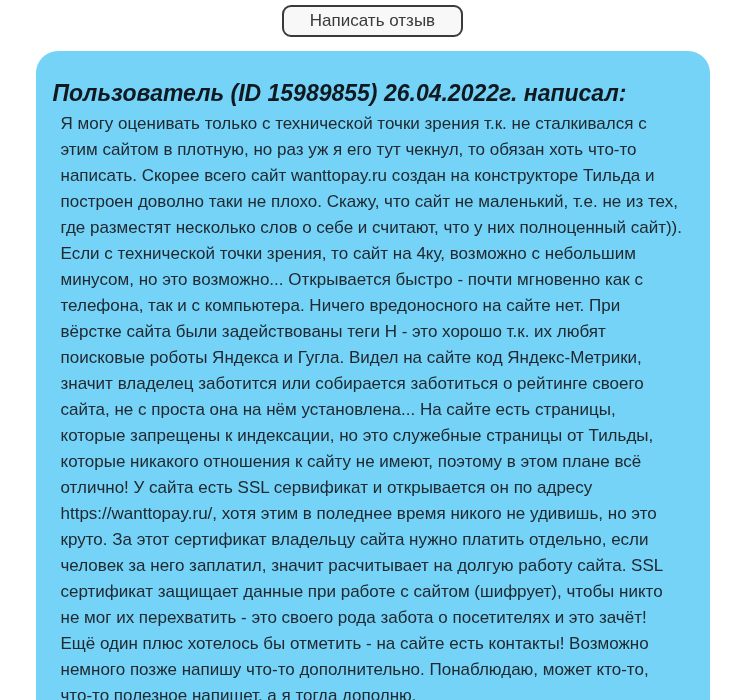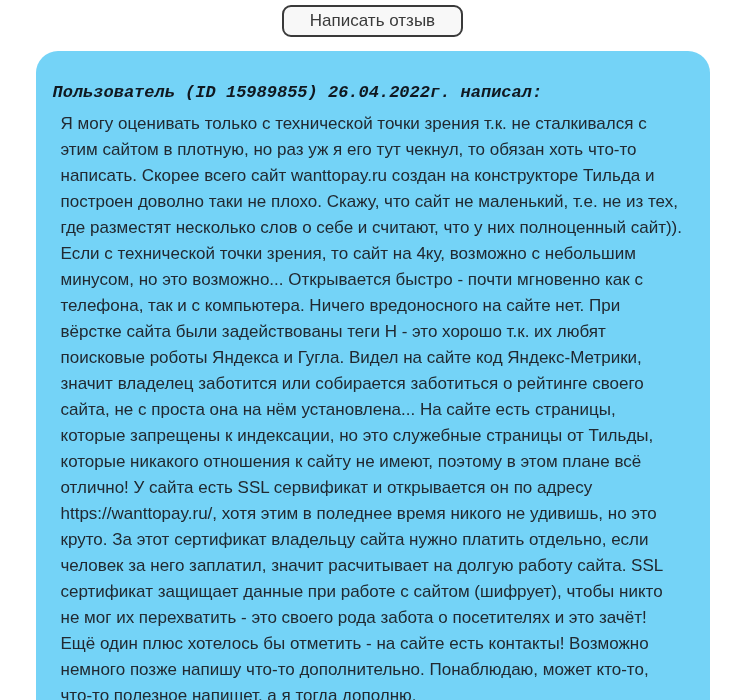--- a/index.html
+++ b/index.html
@@ -39,24 +39,23 @@
     width: 674px;
     margin: 14px auto 0 auto;
     background: #74d3f7;
     border-radius: 22px;
     padding: 32px 17px 24px 17px;
   }
   .review-header {
     margin: 0 0 6px 0;
     font-weight: bold;
     font-style: italic;
-    font-size: 17px;
+    font-size: 23px;
     line-height: 20px;
     color: #101820;
-    font-family: Liberation Mono, monospace;
   }
   .review-body {
     margin: 8px;
     font-size: 17px;
     line-height: 26px;
     color: #212931;
   }
   .divider {
     border: none;
     border-top: 1px solid #c9c9c9;

